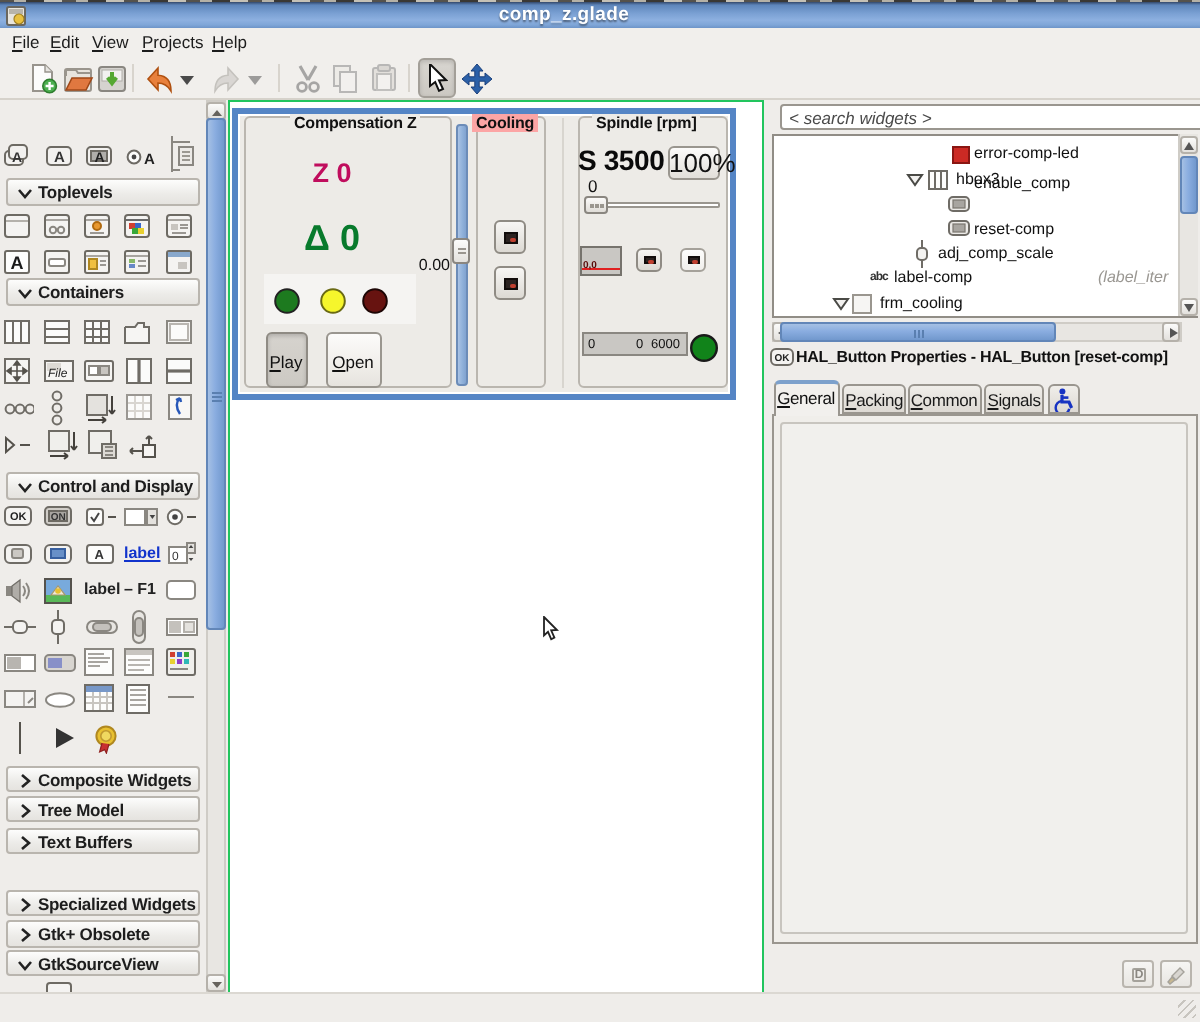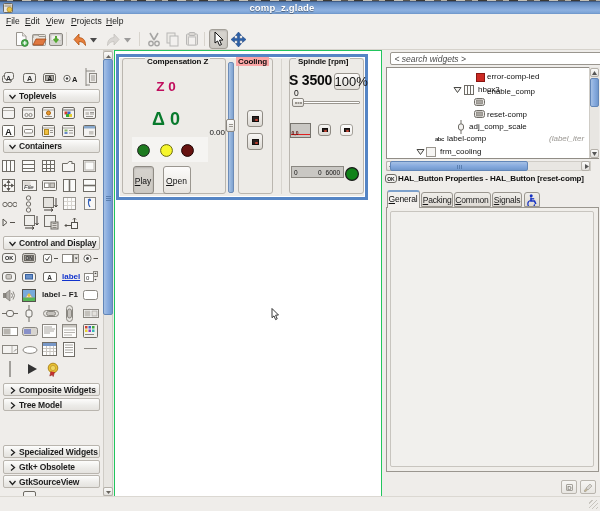--- a/index.html
+++ b/index.html
@@ -428,20 +428,25 @@
  <div class="phead" style="top:333px;height:13px;line-height:12px"><span class="chev" style="top:3px">
         <svg width="7" height="7">
           <path d="M2 0.5 L5.5 3.5 L2 6.5" stroke="#222" stroke-width="1.3" fill="none"></path>
         </svg>
       </span>Composite Widgets</div>
  <div class="phead" style="top:348px;height:13px;line-height:12px"><span class="chev" style="top:3px">
         <svg width="7" height="7">
           <path d="M2 0.5 L5.5 3.5 L2 6.5" stroke="#222" stroke-width="1.3" fill="none"></path>
         </svg>
       </span>Tree Model</div>
+ <div class="phead" style="top:363.5px;height:13px;line-height:12px"><span class="chev" style="top:3px">
+        <svg width="7" height="7">
+          <path d="M2 0.5 L5.5 3.5 L2 6.5" stroke="#222" stroke-width="1.3" fill="none"></path>
+        </svg>
+      </span>Text Buffers</div>
  <div class="phead" style="top:394.5px;height:13px;line-height:12px"><span class="chev" style="top:3px">
         <svg width="7" height="7">
           <path d="M2 0.5 L5.5 3.5 L2 6.5" stroke="#222" stroke-width="1.3" fill="none"></path>
         </svg>
       </span>Specialized Widgets</div>
  <div class="phead" style="top:410px;height:14px;line-height:12px"><span class="chev" style="top:3px">
         <svg width="7" height="7">
           <path d="M2 0.5 L5.5 3.5 L2 6.5" stroke="#222" stroke-width="1.3" fill="none"></path>
         </svg>
       </span>Gtk+ Obsolete</div>

